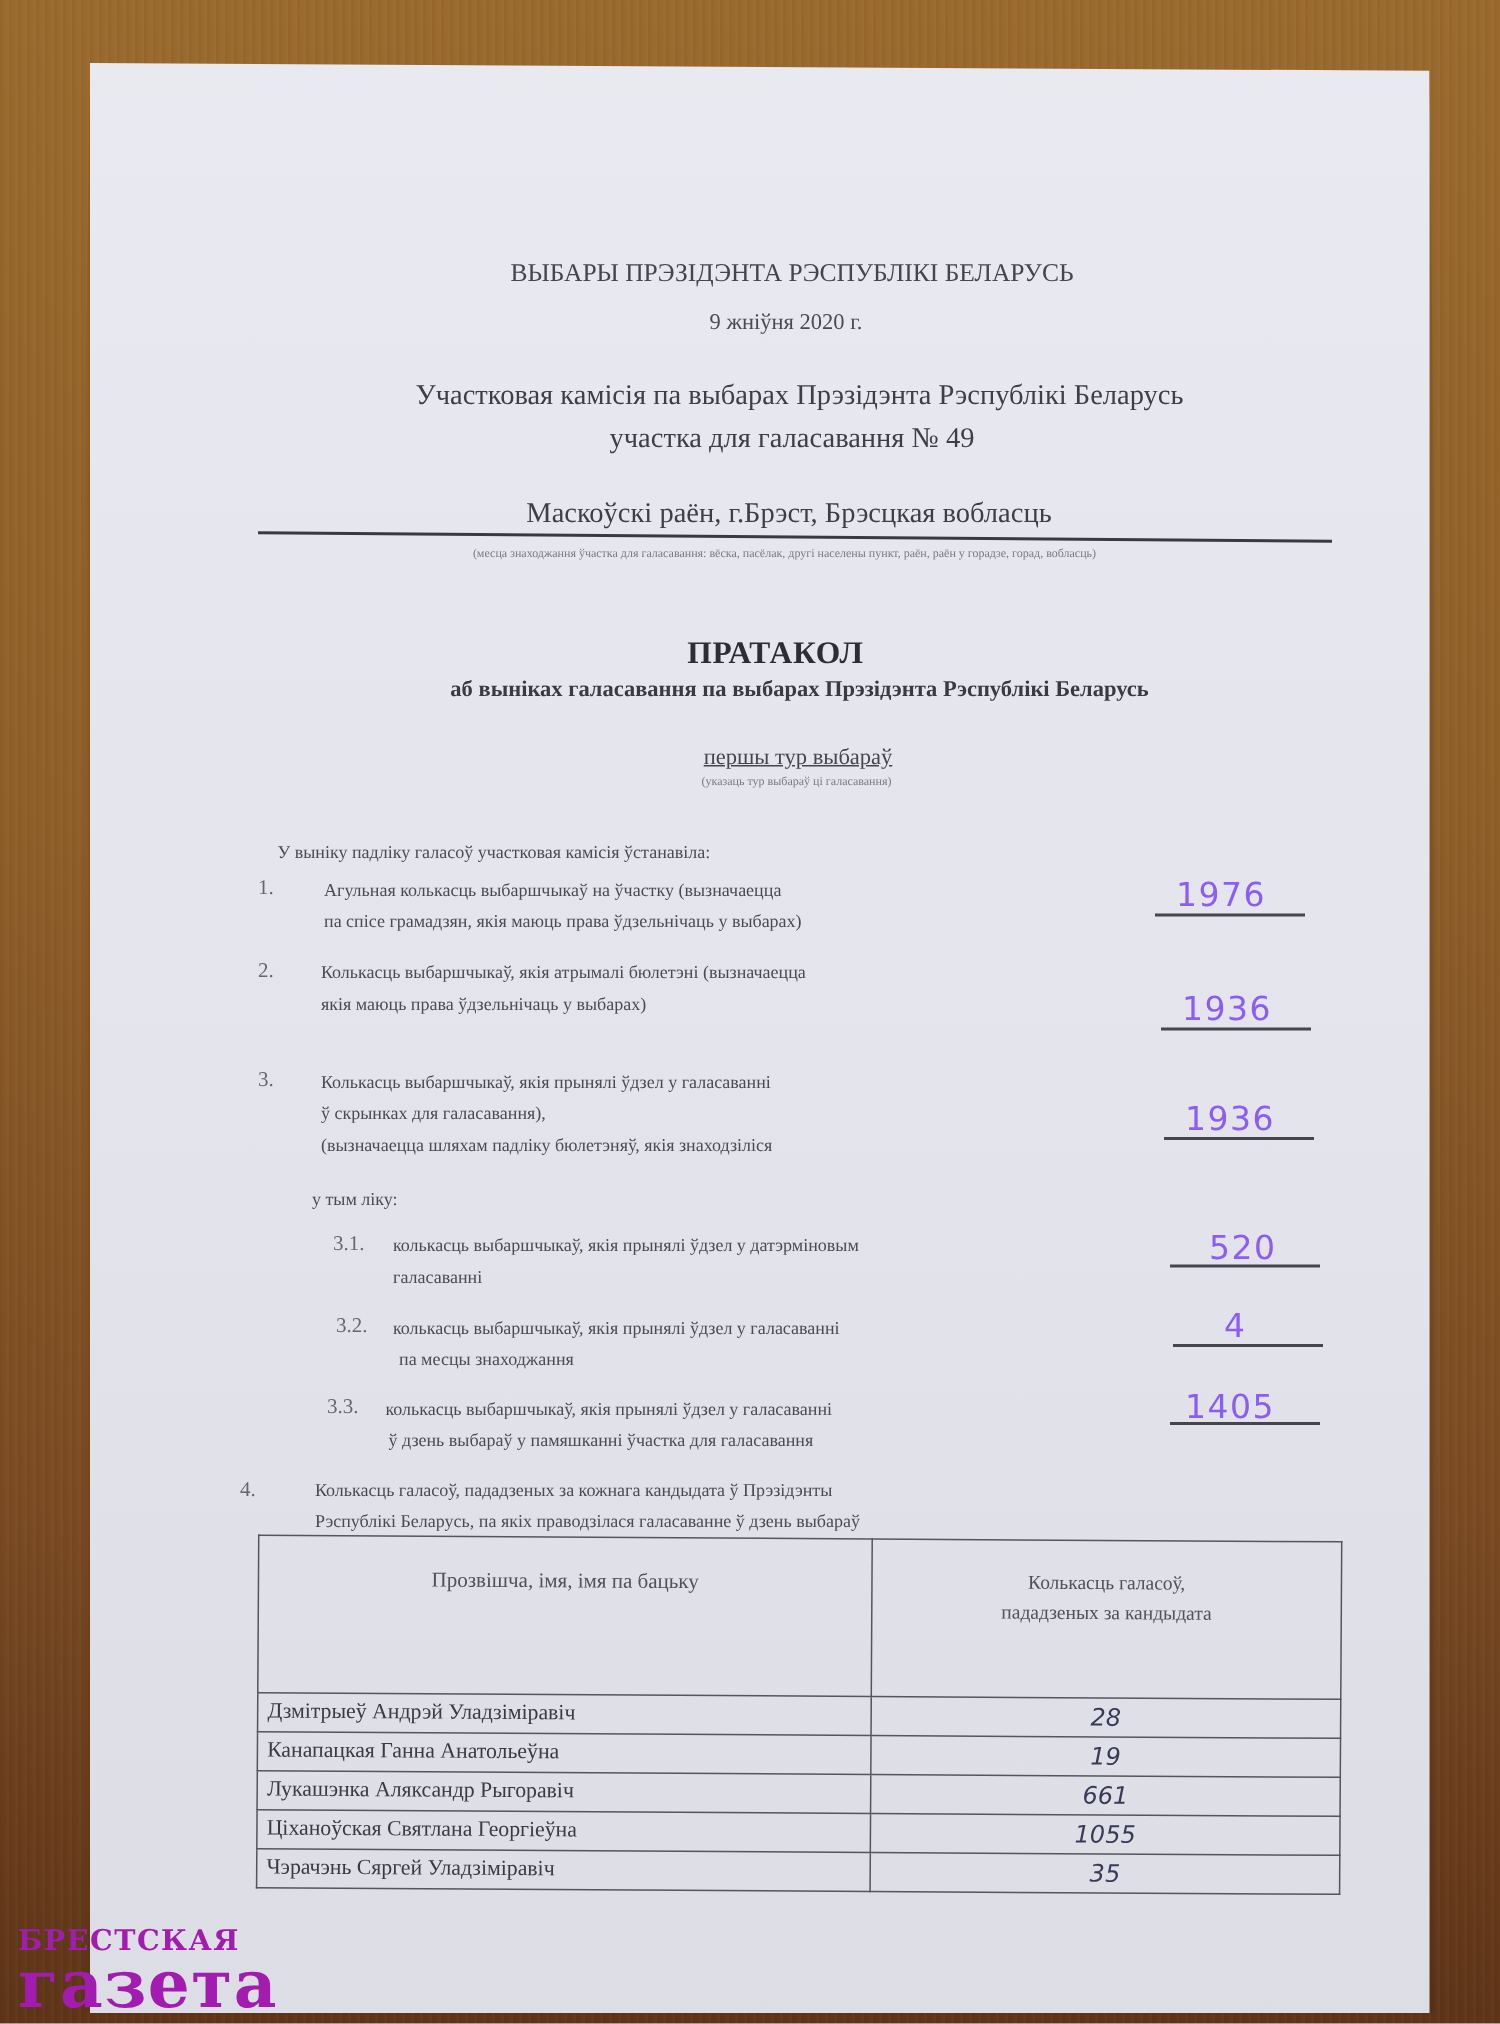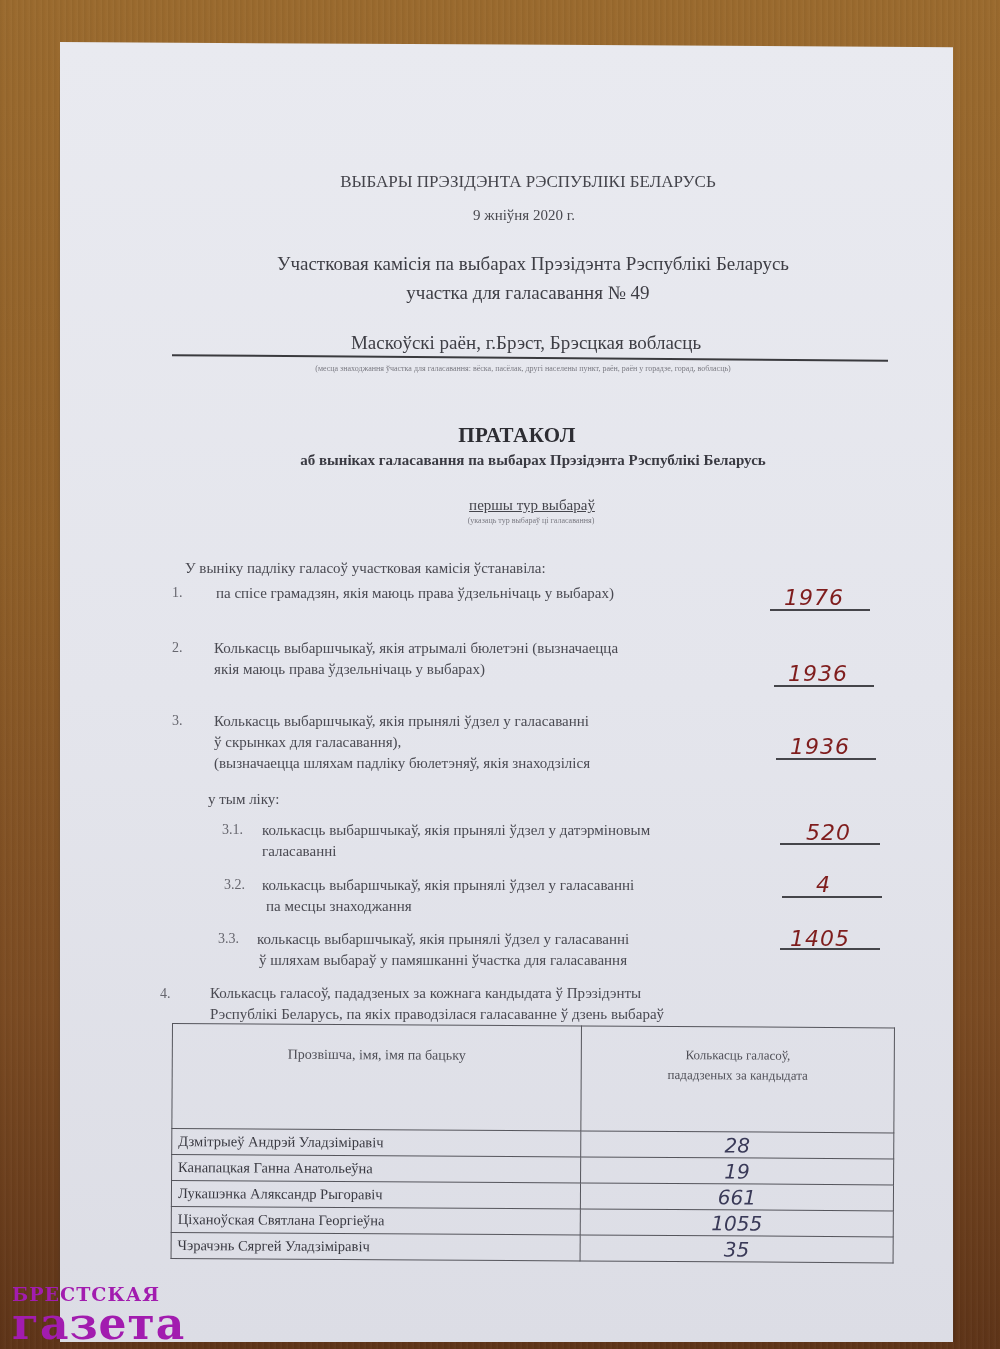--- a/index.html
+++ b/index.html
@@ -23,45 +23,45 @@
     .abs { position: absolute; white-space: nowrap; }
     .center { text-align: center; }
     .t-head { font-size: 17px; color: #45454c; }
     .t-date { font-size: 15px; color: #4a4a50; }
     .t-comm { font-size: 19px; color: #3e3e45; }
     .t-addr { font-size: 19px; color: #3e3e45; }
     .t-small { font-size: 8px; color: #7a7a82; }
     .t-title { font-size: 21px; font-weight: bold; color: #2d2d33; letter-spacing: 0.5px; }
     .t-sub { font-size: 15px; font-weight: bold; color: #3a3a42; }
     .t-round { font-size: 15px; text-decoration: underline; color: #45454c; }
-    .t-body { font-size: 15px; color: #4a4a52; line-height: 21px; }
+    .t-body { font-size: 12px; color: #4a4a52; line-height: 21px; }
     .num { font-size: 14px; color: #66666e; }
     .hand {
-      font-family: "DejaVu Sans", sans-serif; font-style: italic;
-      font-size: 22px; color: #7f1d1d; letter-spacing: 1px;
+      font-family: "DejaVu Sans", sans-serif; 
+      font-size: 22px; color: #8b5cf6; letter-spacing: 1px;
     }
     .hline { position: absolute; height: 1.5px; background: #3a3a3e; }
     .fill-line { position: absolute; height: 1.5px; background: #45454a; width: 100px; }
     table.cand {
       position: absolute; left: 172px; top: 1023px; width: 723px;
       border-collapse: collapse; font-size: 14.5px; color: #3a3a42;
       transform: rotate(0.35deg); transform-origin: left top;
     }
     table.cand td, table.cand th {
       border: 1.4px solid #55555c; padding: 0;
     }
     table.cand th {
       font-weight: normal; height: 82px; vertical-align: top; padding-top: 22px;
       font-size: 14px; color: #505058;
     }
     table.cand th.col2 { font-size: 13px; line-height: 20px; padding-top: 18px; }
     table.cand td { height: 25px; }
     table.cand td.name { padding-left: 6px; width: 402px; }
     table.cand td.votes { text-align: center; }
-    table.cand td.votes span { font-family: "DejaVu Sans", sans-serif; font-style: italic; font-size: 20px; color: #3a3a58; }
+    table.cand td.votes span { font-family: "DejaVu Sans", sans-serif; font-style: italic; font-size: 16px; color: #3a3a58; }
     .logo {
       position: absolute; left: 12px; top: 1284px; color: #a21caf;
       font-family: "DejaVu Serif", serif; font-weight: bold;
     }
     .logo .l1 { font-size: 19px; letter-spacing: 1px; line-height: 20px; }
     .logo .l2 { font-size: 44px; line-height: 40px; letter-spacing: 1px; }
   </style>
 </head>
 <body>
 
@@ -79,20 +79,21 @@
 
 <div class="abs center t-title" style="left:0; width:1034px; top:423px;">ПРАТАКОЛ</div>
 <div class="abs center t-sub" style="left:0; width:1066px; top:452px;">аб выніках галасавання па выбарах Прэзідэнта Рэспублікі Беларусь</div>
 <div class="abs center t-round" style="left:0; width:1064px; top:497px;">першы тур выбараў</div>
 <div class="abs center t-small" style="left:0; width:1062px; top:516px;">(указаць тур выбараў ці галасавання)</div>
 
 <div class="abs t-body" style="left:185px; top:558px;">У выніку падліку галасоў участковая камісія ўстанавіла:</div>
 
 <div class="abs num" style="left:172px; top:585px;">1.</div>
 <div class="abs t-body" style="left:216px; top:583px;">
+  <div>Агульная колькасць выбаршчыкаў на ўчастку (вызначаецца</div>
   <div>па спісе грамадзян, якія маюць права ўдзельнічаць у выбарах)</div>
 </div>
 <div class="abs hand" style="left:784px; top:585px;">1976</div>
 <div class="fill-line" style="left:770px; top:609px;"></div>
 
 <div class="abs num" style="left:172px; top:640px;">2.</div>
 <div class="abs t-body" style="left:214px; top:638px;">
   <div>Колькасць выбаршчыкаў, якія атрымалі бюлетэні (вызначаецца</div>
   <div>якія маюць права ўдзельнічаць у выбарах)</div>
 </div>
@@ -122,21 +123,21 @@
 <div class="abs t-body" style="left:262px; top:875px;">
   <div>колькасць выбаршчыкаў, якія прынялі ўдзел у галасаванні</div>
   <div style="padding-left:4px">па месцы знаходжання</div>
 </div>
 <div class="abs hand" style="left:816px; top:872px;">4</div>
 <div class="fill-line" style="left:782px; top:896px;"></div>
 
 <div class="abs num" style="left:218px; top:931px;">3.3.</div>
 <div class="abs t-body" style="left:257px; top:929px;">
   <div>колькасць выбаршчыкаў, якія прынялі ўдзел у галасаванні</div>
-  <div style="padding-left:2px">ў шляхам выбараў у памяшканні ўчастка для галасавання</div>
+  <div style="padding-left:2px">ў дзень выбараў у памяшканні ўчастка для галасавання</div>
 </div>
 <div class="abs hand" style="left:790px; top:926px;">1405</div>
 <div class="fill-line" style="left:780px; top:948px;"></div>
 
 <div class="abs num" style="left:160px; top:986px;">4.</div>
 <div class="abs t-body" style="left:210px; top:983px;">
   <div>Колькасць галасоў, пададзеных за кожнага кандыдата ў Прэзідэнты</div>
   <div>Рэспублікі Беларусь, па якіх праводзілася галасаванне ў дзень выбараў</div>
 </div>
 

